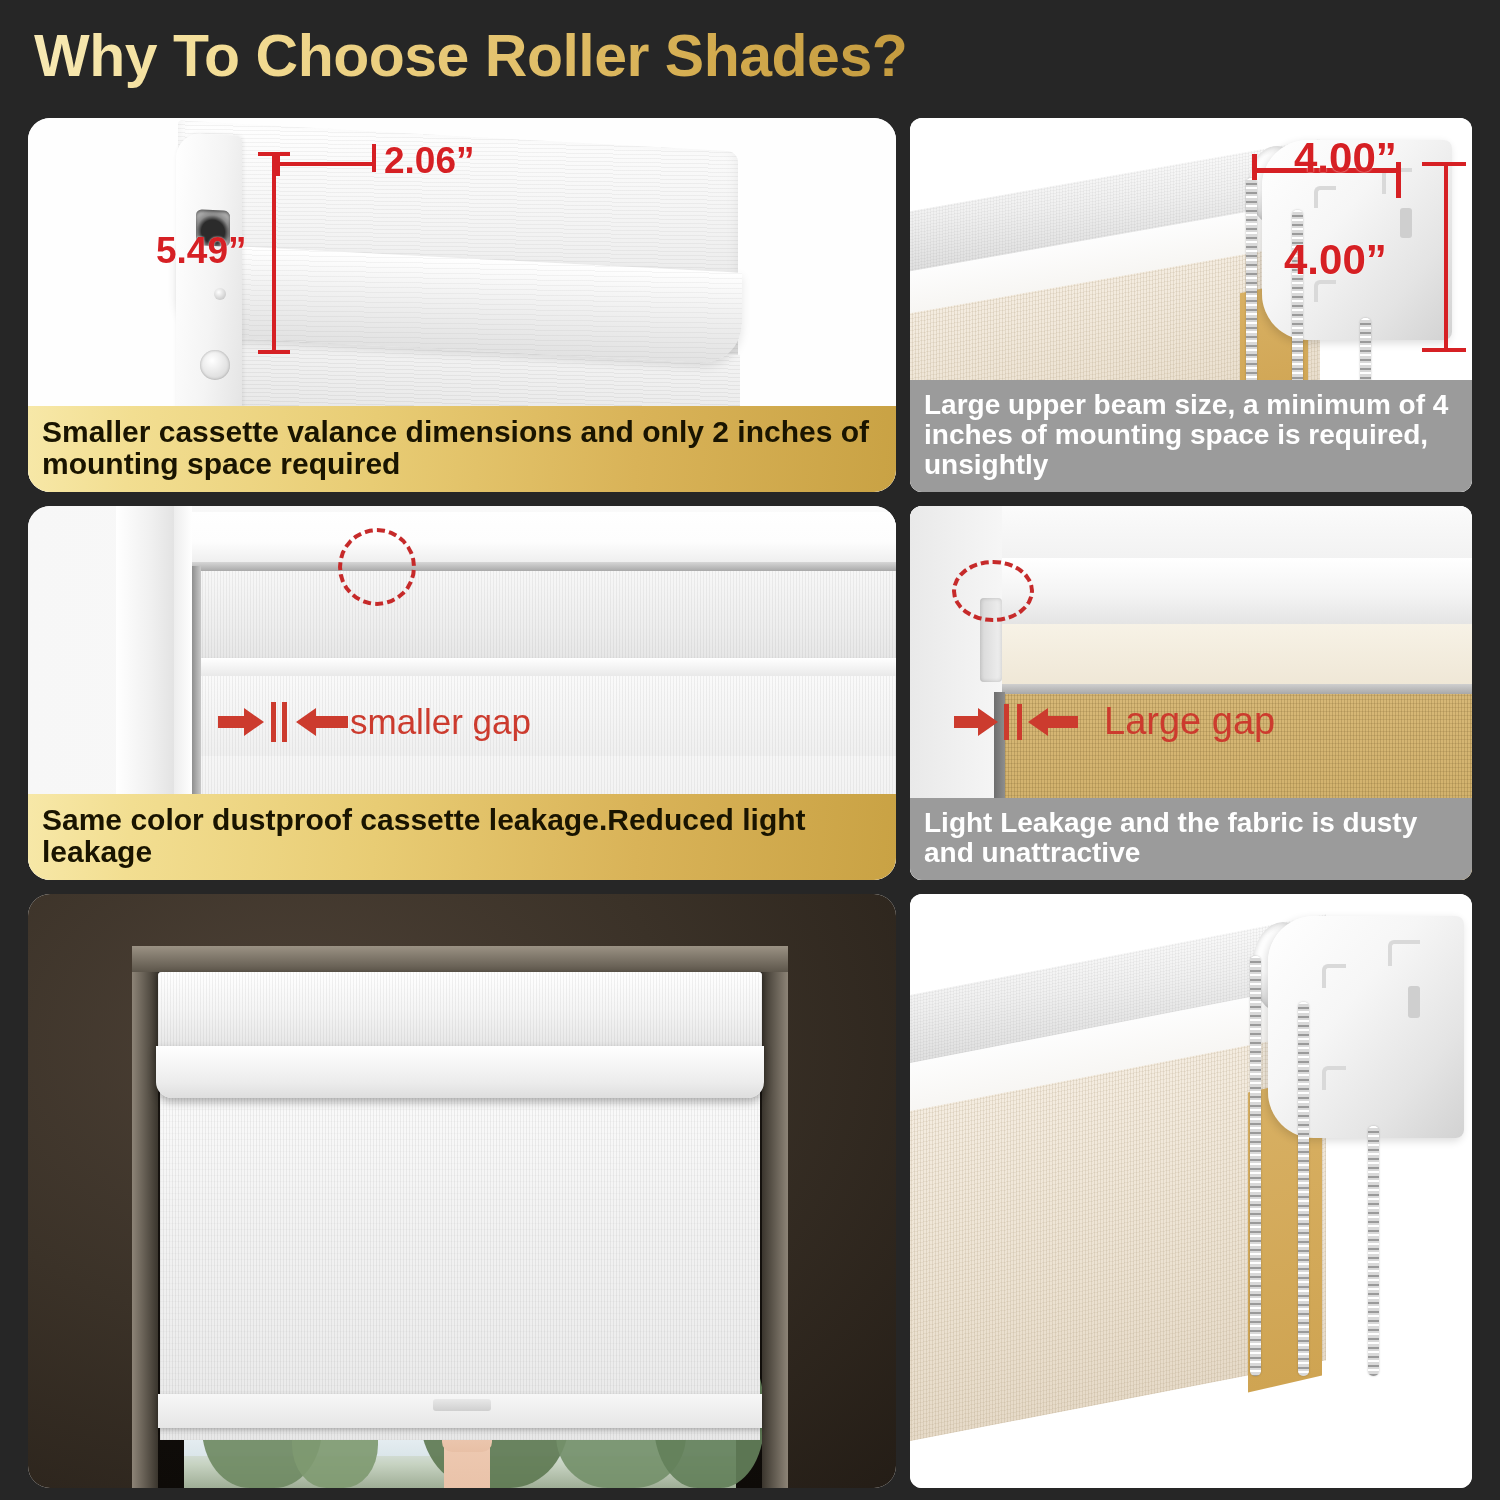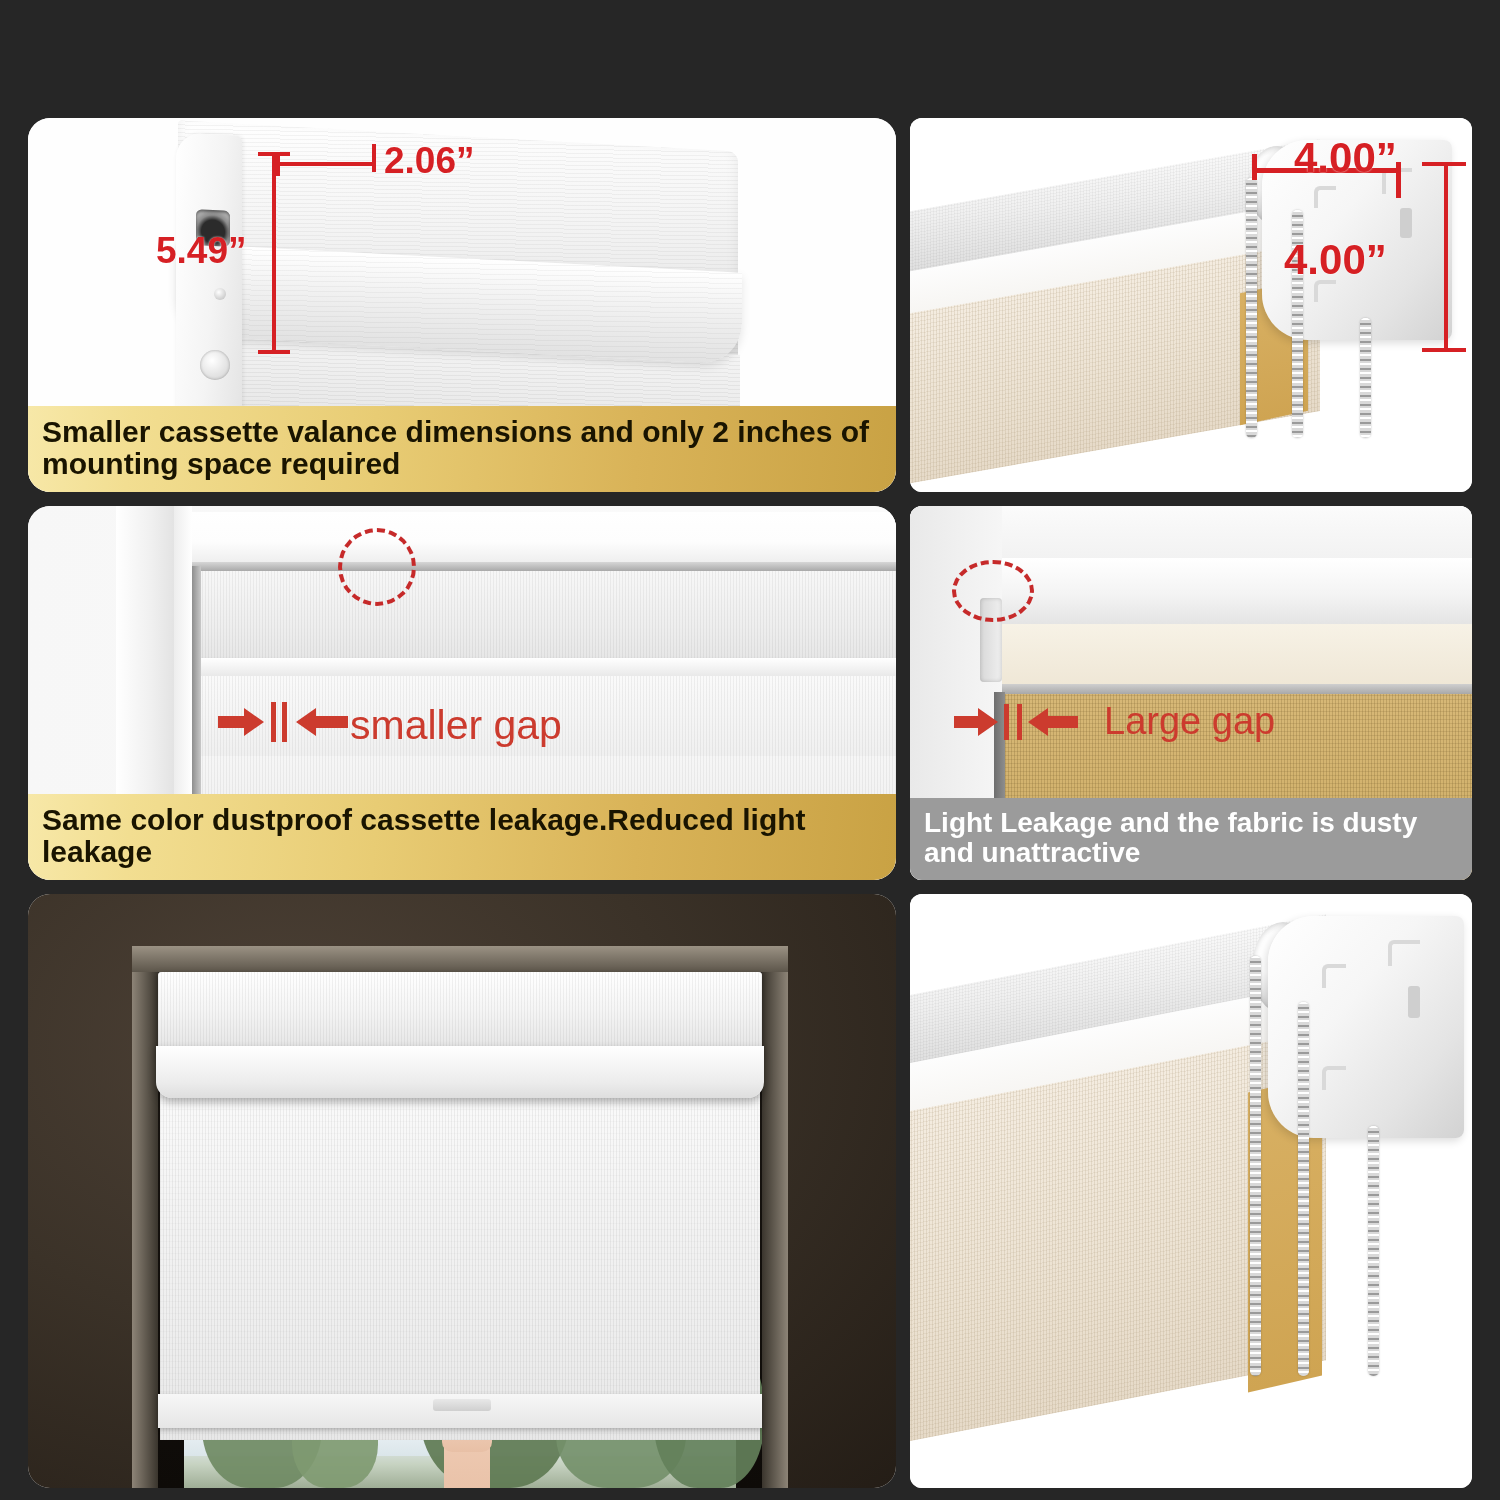--- a/index.html
+++ b/index.html
@@ -246,20 +246,21 @@
   .p5-fingers{ position:absolute; left:50%; margin-left:-20px; top:512px; width:50px; height:46px;
     background:linear-gradient(180deg,#f3d4bf,#e8c0a6); border-radius:18px 18px 10px 10px; }
 
   .cap-line{ display:block; }
 </style>
 </head>
 <body>
 
 <div class="page">
 
+  <div class="title">Why To Choose Roller Shades?</div>
 
   <div class="grid">
 
     <div class="panel left row1">
       <div class="photo">
         <div class="p1-bg"></div>
         <div class="p1-valance"></div>
         <div class="p1-fabric"></div>
         <div class="p1-lip"></div>
         <div class="p1-endcap"></div>
@@ -303,20 +304,23 @@
         <div class="dimred" style="left:344px;top:50px;width:146px;height:5px;"></div>
         <div class="dimred" style="left:342px;top:36px;width:5px;height:26px;"></div>
         <div class="dimred" style="left:486px;top:44px;width:5px;height:36px;"></div>
         <div class="dimtxt" style="left:384px;top:16px;font-size:42px;">4.00”</div>
 
         <div class="dimred" style="left:534px;top:44px;width:4px;height:190px;"></div>
         <div class="dimred" style="left:512px;top:44px;width:44px;height:4px;"></div>
         <div class="dimred" style="left:512px;top:230px;width:44px;height:4px;"></div>
         <div class="dimtxt" style="left:374px;top:118px;font-size:42px;">4.00”</div>
       </div>
+      <div class="cap gray">
+        <span class="cap-line">Large upper beam size, a minimum of 4 inches of mounting space is required, unsightly</span>
+      </div>
     </div>
 
     <div class="panel left row2">
       <div class="photo">
         <div class="p3-wall"></div>
         <div class="p3-head"></div>
         <div class="p3-rail"></div>
         <div class="p3-band1"></div>
         <div class="p3-lipbar"></div>
         <div class="p3-band2"></div>
@@ -326,21 +330,21 @@
         <div class="p3-frameL2"></div>
 
         <div class="dashcircle" style="left:310px;top:22px;width:78px;height:78px;"></div>
 
         <svg style="position:absolute;left:190px;top:196px;" width="170" height="40">
           <polygon points="0,14 26,14 26,6 46,20 26,34 26,26 0,26" fill="#cc3b2e"></polygon>
           <rect x="53" y="0" width="5" height="40" fill="#cc3b2e"></rect>
           <rect x="64" y="0" width="5" height="40" fill="#cc3b2e"></rect>
           <polygon points="130,14 98,14 98,6 78,20 98,34 98,26 130,26" fill="#cc3b2e"></polygon>
         </svg>
-        <div style="position:absolute;left:322px;top:196px;color:#cc3b2e;font-size:41px;white-space:nowrap;">smaller gap</div>
+        <div style="position:absolute;left:322px;top:196px;color:#cc3b2e;font-size:35px;white-space:nowrap;">smaller gap</div>
       </div>
       <div class="cap gold">
         <span class="cap-line">Same color dustproof cassette leakage.Reduced light leakage</span>
       </div>
     </div>
 
     <div class="panel right row2">
       <div class="photo">
         <div class="p4-bg"></div>
         <div class="p4-top"></div>

